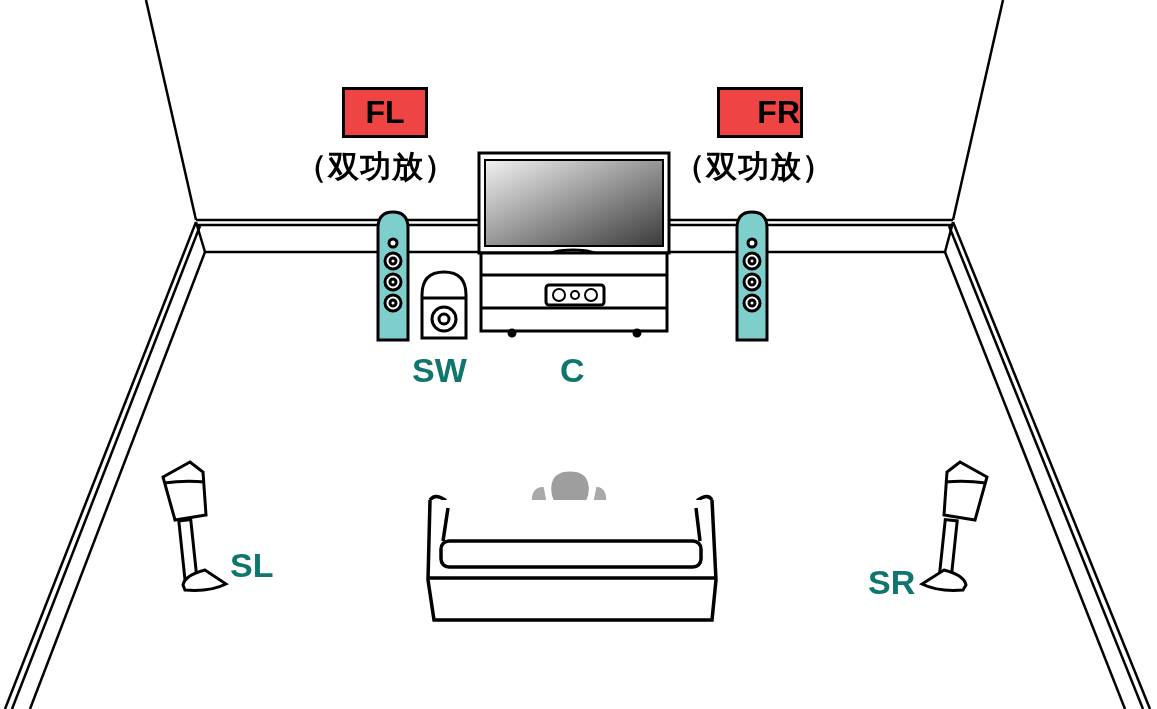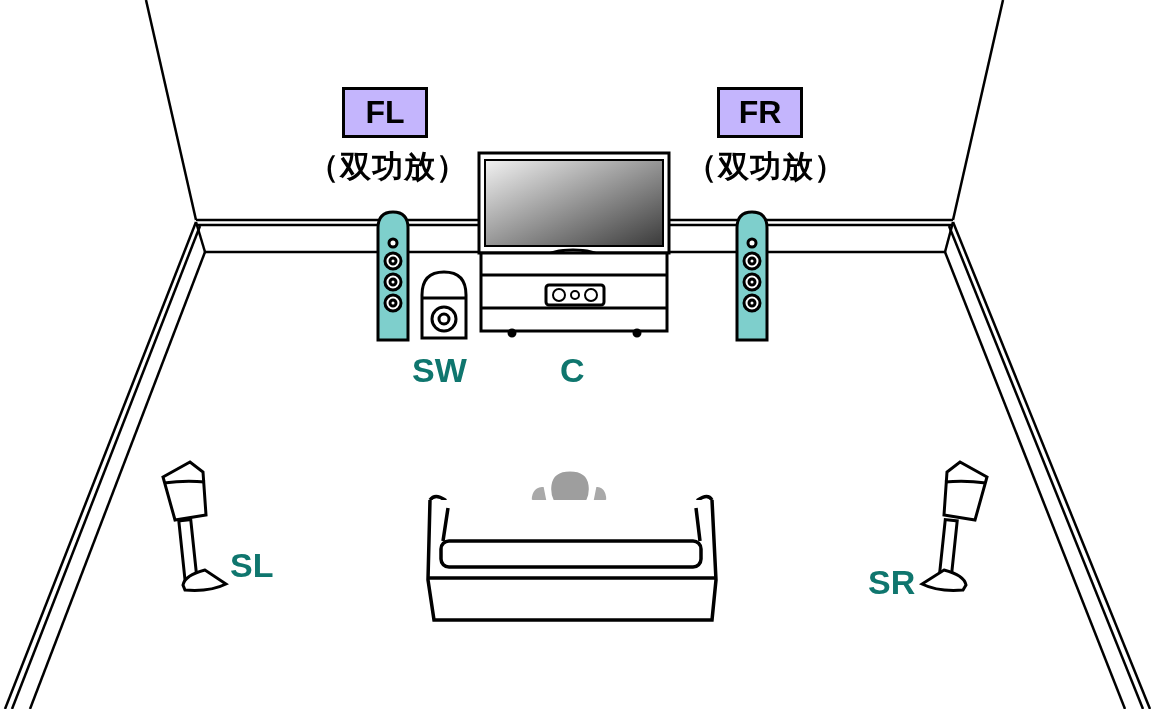--- a/index.html
+++ b/index.html
@@ -1,20 +1,20 @@
 <!DOCTYPE html>
 <html><head>
 <meta charset="utf-8">
 <style>
   html,body{margin:0;padding:0;background:#fff;}
   body{width:1157px;height:709px;position:relative;overflow:hidden;font-family:"Liberation Sans",sans-serif;}
   svg{position:absolute;left:0;top:0;}
   .lbl{position:absolute;font-family:"Liberation Sans",sans-serif;font-weight:bold;color:#0f766e;font-size:34px;line-height:1;}
-  .tag{position:absolute;background:#c4b5fd;border:3px solid #000;font-weight:bold;font-size:32px;display:flex;align-items:center;justify-content:center;font-family:"Liberation Sans",sans-serif;}
-  .sub{position:absolute;font-family:"DejaVu Sans",sans-serif;font-size:31px;font-weight:bold;letter-spacing:1px;white-space:nowrap;margin-left:12px;}
+  .tag{position:absolute;background:#ef4444;border:3px solid #000;font-weight:bold;font-size:32px;display:flex;align-items:center;justify-content:center;font-family:"Liberation Sans",sans-serif;}
+  .sub{position:absolute;font-family:"DejaVu Sans",sans-serif;font-size:31px;font-weight:bold;letter-spacing:1px;white-space:nowrap;}
 </style>
 </head>
 <body>
 
 <svg width="1157" height="709" viewBox="0 0 1157 709">
   <defs>
     <linearGradient id="tvg" x1="0" y1="0" x2="1" y2="1">
       <stop offset="0" stop-color="#f2f2f2"></stop>
       <stop offset="1" stop-color="#3a3a3a"></stop>
     </linearGradient>
@@ -106,21 +106,21 @@
     <line x1="428" y1="578" x2="716" y2="578"></line>
     <path d="M448 508 L443 541 M696 508 L700 541" fill="none"></path>
   </g>
 </svg>
 
 <div class="tag" style="left:342px;top:87px;width:80px;height:45px;">
     <span>FL</span>
   </div>
 <div class="sub" style="left:296px;top:146px;">（双功放）</div>
 
-<div class="tag" style="left:717px;top:87px;width:80px;height:45px;">
+<div class="tag" style="left:717px;top:87px;width:80px;height:45px;justify-content:flex-end;">
     <span>FR</span>
   </div>
 <div class="sub" style="left:674px;top:146px;">（双功放）</div>
 
 <div class="lbl" style="left:412px;top:353px;">SW</div>
 <div class="lbl" style="left:560px;top:353px;">C</div>
 <div class="lbl" style="left:230px;top:548px;">SL</div>
 <div class="lbl" style="left:868px;top:530px;margin-top:35px;">SR</div>
 
 </body></html>

